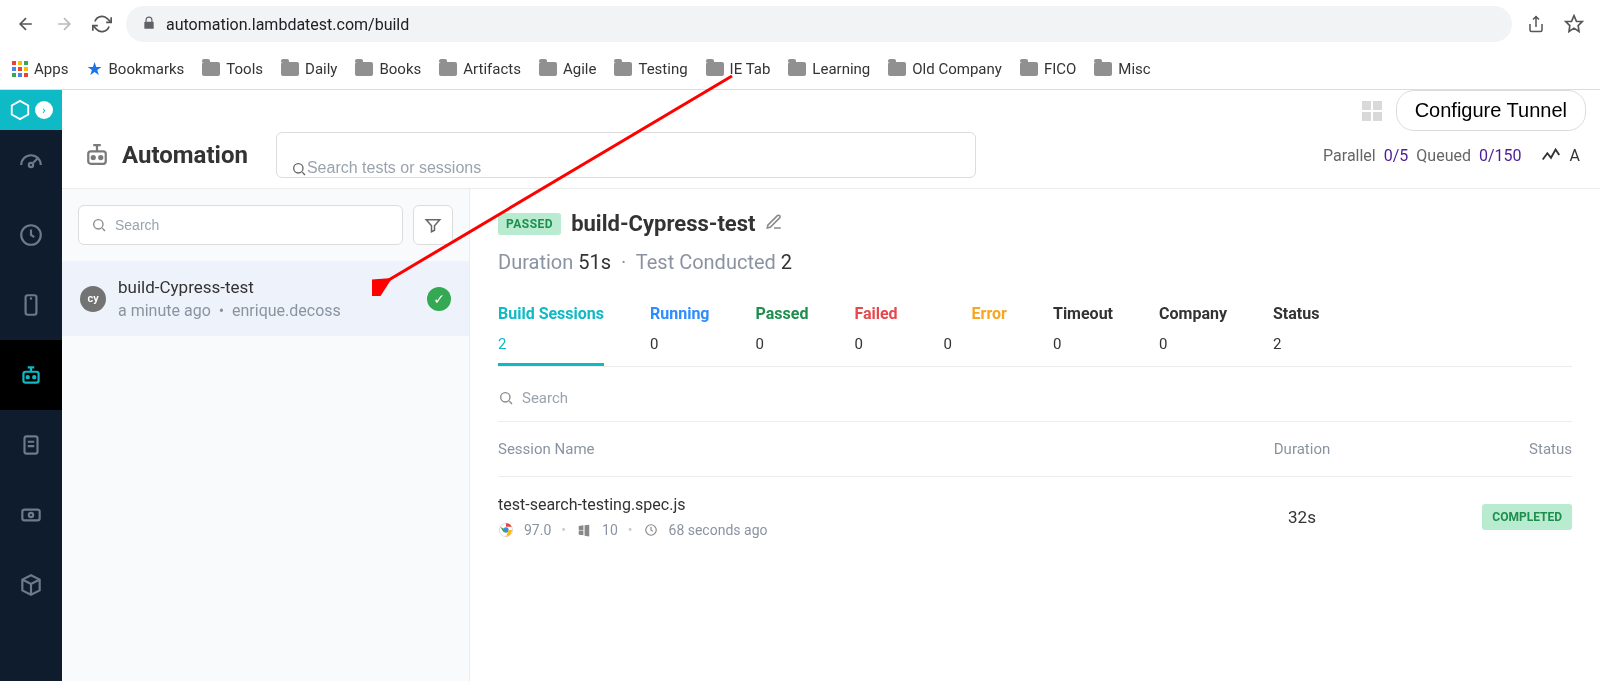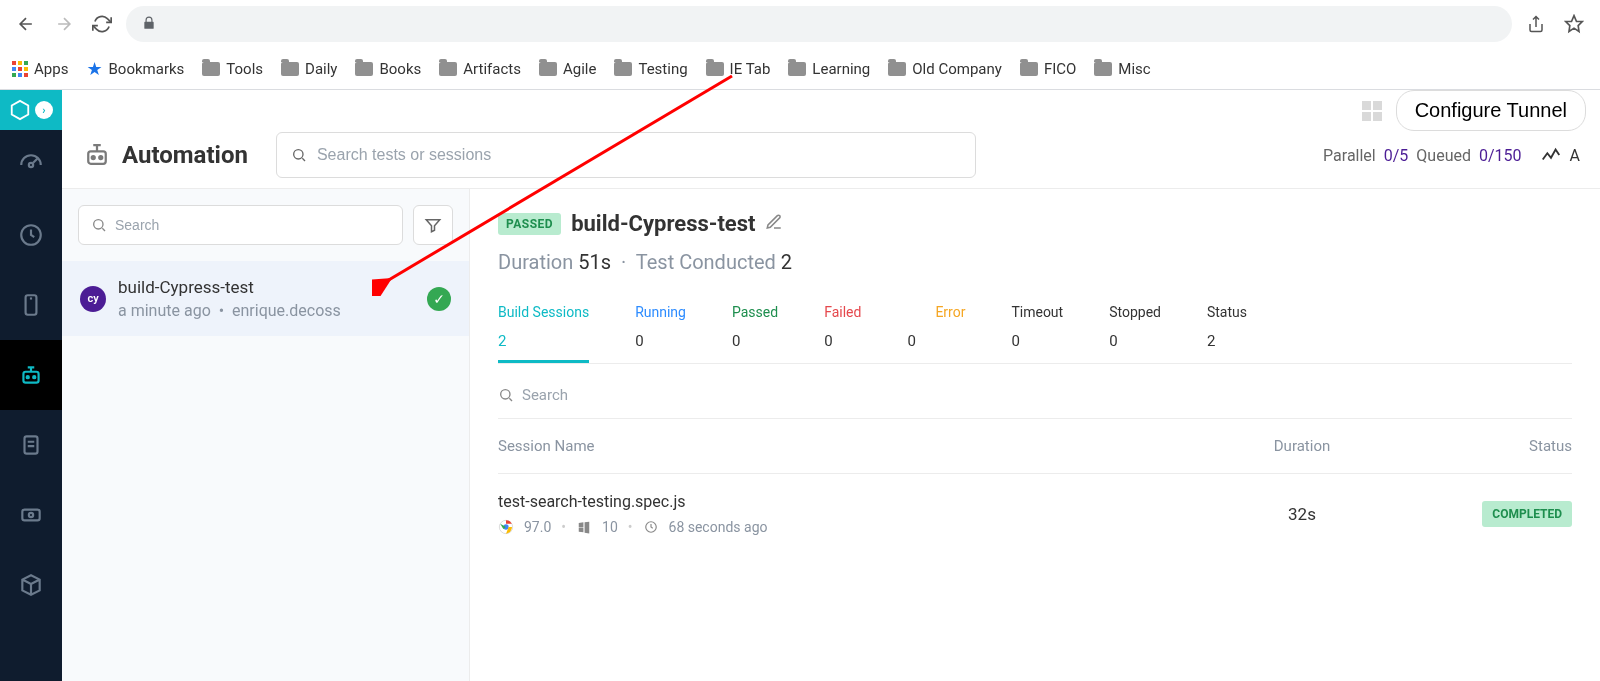--- a/index.html
+++ b/index.html
@@ -31,53 +31,53 @@
 
 .content { flex:1; display:flex; flex-direction:column; }
 .top-strip { height:42px; display:flex; align-items:center; justify-content:flex-end; padding:0 14px; border-bottom:1px solid transparent; }
 .grid-ic { width:20px;height:20px;display:grid;grid-template-columns:1fr 1fr;grid-template-rows:1fr 1fr;gap:2px;}
 .grid-ic span{background:#d9d9d9;}
 .cfg-btn { margin-left:14px; border:1px solid #dcdcdc; background:#fff; border-radius:18px; padding:8px 18px; font-size:20px; font-weight:500; cursor:pointer; }
 
 .header-row { display:flex; align-items:center; padding:0 20px 10px; }
 .robot-ic { width:30px; height:30px; color:#7a7a7a; margin-right:10px; }
 .page-title { font-size:24px; font-weight:700; color:#333; margin-right:28px; }
-.search-box { width:700px; height:46px; border:1px solid #dcdcdc; border-radius:6px; display:flex; align-items:center; padding:0 14px; gap:10px; }
+.search-box { width:700px; height:46px; border:1px solid #dcdcdc; border-radius:6px; display:flex; align-items:flex-end; padding:0 14px; }
 .search-box input { border:none; outline:none; font-size:16px; flex:1; background:transparent; color:#333; }
 .search-box input::placeholder{color:#9aa3ad;}
 .stat-seg { margin-left:auto; display:flex; align-items:center; gap:8px; font-size:16px; color:#666; }
 .stat-seg .lbl{color:#666;}
 .stat-seg .val{color:#4c1d95;}
 .analytics-ic{margin-left:10px;color:#333;}
 
 .split { display:flex; flex:1; border-top:1px solid #ececec; }
 .side-list { width:408px; background:#f8fafc; border-right:1px solid #ececec; display:flex; flex-direction:column; }
 .side-search-row { padding:16px; display:flex; gap:10px; }
 .side-search { flex:1; height:40px; border:1px solid #dcdcdc; background:#fff; border-radius:6px; display:flex; align-items:center; padding:0 12px; gap:8px; }
 .side-search input { border:none; outline:none; font-size:14px; flex:1; }
 .side-search input::placeholder{color:#9aa3ad;}
 .filter-btn { width:40px; height:40px; border:1px solid #dcdcdc; background:#fff; border-radius:6px; display:flex; align-items:center; justify-content:center; cursor:pointer; color:#666; }
 .build-card { padding:16px 18px; background:#eef3fb; display:flex; align-items:center; gap:12px; position:relative; }
-.cy-badge { width:26px;height:26px;border-radius:50%;background:#4c1d95;color:#fff;display:flex;align-items:center;justify-content:center;font-size:11px;font-weight:600; }
+.cy-badge { width:26px;height:26px;border-radius:50%;background:#737373;color:#fff;display:flex;align-items:center;justify-content:center;font-size:11px;font-weight:600; }
 .build-card .name { font-size:17px; color:#333; }
 .build-card .meta { font-size:16px; color:#8a94a1; margin-top:4px; }
 .pass-dot { margin-left:auto; width:24px;height:24px;border-radius:50%;background:#34a853;color:#fff;display:flex;align-items:center;justify-content:center;font-size:14px; }
 .arrow-annot { position:absolute; pointer-events:none; }
 
 .main { flex:1; padding:22px 28px; overflow:hidden; }
 .status-pill { display:inline-block; background:#b8ebcf; color:#1e8e4e; font-size:12px; font-weight:700; padding:4px 8px; border-radius:3px; letter-spacing:.5px; }
 .build-title-row { display:flex; align-items:center; gap:10px; }
 .build-title { font-size:22px; font-weight:700; color:#333; }
 .pencil-btn { color:#888; background:none;border:none;cursor:pointer; }
 .meta-line { margin-top:14px; color:#8a94a1; font-size:20px; }
 .meta-line .v { color:#333; }
 
 .tabs { display:flex; margin-top:20px; border-bottom:1px solid #ececec; }
 .tab { padding:10px 0; margin-right:46px; cursor:pointer; }
-.tab .lbl { font-size:14px; color:#333; }
+.tab .lbl { font-size:16px; color:#333;font-weight:bold; }
 .tab .cnt { display:block; margin-top:12px; font-size:15px; color:#333; }
 .tab.active { border-bottom:3px solid #0ebac5; }
 .tab.active .lbl, .tab.active .cnt { color:#0ebac5; }
 .tab.running .lbl{color:#2d8cff;}
 .tab.passed .lbl{color:#1e8e4e;}
 .tab.failed .lbl{color:#e5484d;}
 .tab.error .lbl{color:#f5a623;padding-left:28px;}
 
 .sess-search { margin-top:14px; display:flex; align-items:center; gap:8px; color:#9aa3ad; font-size:15px; padding:8px 0 14px; border-bottom:1px solid #ececec; }
 .table-head { display:flex; padding:18px 0; color:#8a94a1; font-size:15px; border-bottom:1px solid #ececec; }
@@ -112,20 +112,21 @@
   <button class="nav-btn">
       <svg width="20" height="20" viewBox="0 0 24 24" fill="none" stroke="currentColor" stroke-width="2">
         <path d="M23 4v6h-6M1 20v-6h6"></path>
         <path d="M3.5 9a9 9 0 0114.9-3.4L23 10M1 14l4.6 4.4A9 9 0 0020.5 15"></path>
       </svg>
     </button>
   <div class="addr">
     <span class="lock"><svg width="14" height="14" viewBox="0 0 24 24" fill="currentColor">
           <path d="M6 10V7a6 6 0 1112 0v3h1a1 1 0 011 1v10a1 1 0 01-1 1H5a1 1 0 01-1-1V11a1 1 0 011-1h1zm2 0h8V7a4 4 0 10-8 0v3z"></path>
         </svg></span>
+    <span class="url">automation.lambdatest.com/build</span>
   </div>
   <button class="nav-btn">
       <svg width="18" height="18" viewBox="0 0 24 24" fill="none" stroke="currentColor" stroke-width="2">
         <path d="M4 12v8a2 2 0 002 2h12a2 2 0 002-2v-8M16 6l-4-4-4 4M12 2v14"></path>
       </svg>
     </button>
   <button class="nav-btn">
       <svg width="20" height="20" viewBox="0 0 24 24" fill="none" stroke="currentColor" stroke-width="2">
         <polygon points="12 2 15 9 22 9 17 14 18 21 12 17 6 21 7 14 2 9 9 9"></polygon>
       </svg>
@@ -338,21 +339,21 @@
           <span>Test Conducted</span>&nbsp;<span class="v">2</span>
         </div>
 
         <div class="tabs">
           <div class="tab active"><span class="lbl">Build Sessions</span><span class="cnt">2</span></div>
           <div class="tab running"><span class="lbl">Running</span><span class="cnt">0</span></div>
           <div class="tab passed"><span class="lbl">Passed</span><span class="cnt">0</span></div>
           <div class="tab failed"><span class="lbl">Failed</span><span class="cnt">0</span></div>
           <div class="tab error"><span class="lbl">Error</span><span class="cnt">0</span></div>
           <div class="tab"><span class="lbl">Timeout</span><span class="cnt">0</span></div>
-          <div class="tab"><span class="lbl">Stopped</span><span class="cnt">0</span></div>
+          <div class="tab"><span class="lbl">Company</span><span class="cnt">0</span></div>
           <div class="tab"><span class="lbl">Status</span><span class="cnt">2</span></div>
         </div>
 
         <div class="sess-search">
           <svg class="mag-ic" viewBox="0 0 24 24" fill="none" stroke="#888" stroke-width="2">
               <circle cx="11" cy="11" r="7"></circle>
               <path d="M21 21l-4-4"></path>
             </svg>
           <span>Search</span>
         </div>

